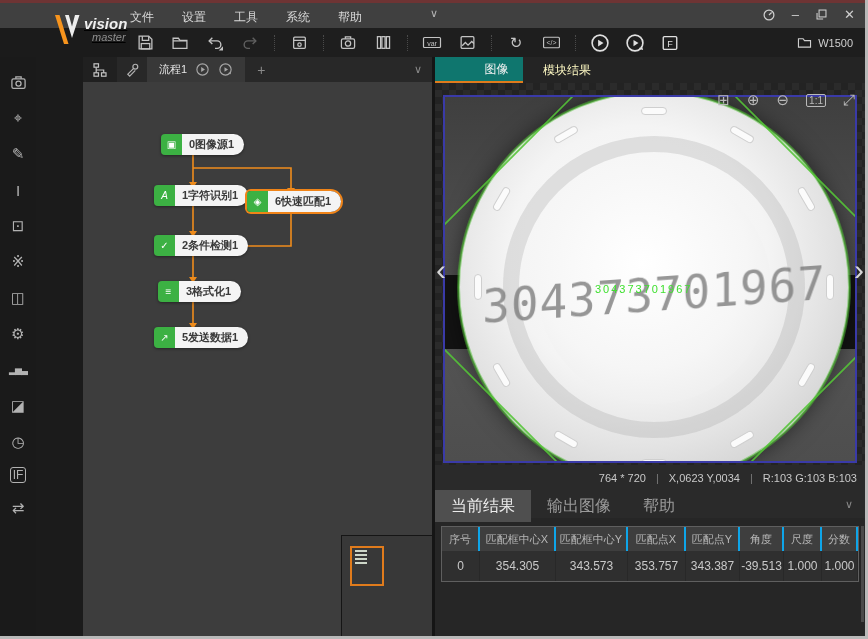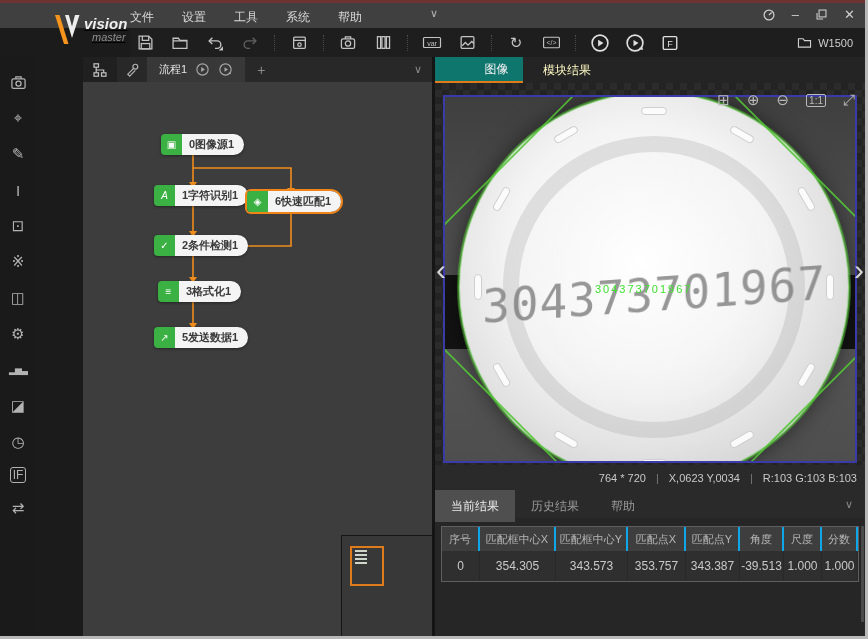--- a/index.html
+++ b/index.html
@@ -107,21 +107,21 @@
               color:#b9b9b9; font-size:15px; }
   .img-tools .one{ font-size:10px; border:1px solid #b9b9b9; border-radius:2px; padding:0 2px; }
   .nav{ position:absolute; top:172px; color:#d6d6d6; font-size:30px; line-height:30px; }
   .nav.l{ left:1px; } .nav.r{ right:1px; }
 
   .statusbar{ height:25px; background:#2a2a2a; display:flex; align-items:center; justify-content:flex-end;
               gap:10px; padding-right:8px; color:#c9c9c9; font-size:11px; }
   .statusbar .sep{ color:#7a7a7a; }
 
   .restabs{ height:28px; background:#2a2a2a; display:flex; align-items:stretch; }
-  .restab{ padding:16px 16px; display:flex; align-items:center; color:#9a9a9a; font-size:12px; }
+  .restab{ padding:16px 16px; display:flex; align-items:center; color:#9a9a9a; font-size:16px; }
   .restab.active{ background:#4f4f4f; color:#ececec; }
   .res-caret{ margin-left:auto; margin-right:12px; color:#8a8a8a; font-size:11px; align-self:center; }
 
   .tablewrap{ flex:1; position:relative; padding:8px 6px 0 6px; }
   .rtable{ width:418px; border:1px solid #5f5f5f; }
   .trow{ display:grid; grid-template-columns:38px 76px 72px 58px 54px 44px 38px 1fr; }
   .trow.head{ background:#3e3e3e; }
   .trow.head .cell{ color:#b8b8b8; font-size:11px; height:24px; border-right:2px solid #0ea5e9; }
   .trow.data{ background:#2f2f2f; }
   .trow.data .cell{ color:#c9c9c9; font-size:12px; height:30px; border-right:1px solid #282828; }
@@ -446,21 +446,21 @@
       <div class="statusbar">
         <span>764 * 720</span>
         <span class="sep">|</span>
         <span>X,0623 Y,0034</span>
         <span class="sep">|</span>
         <span>R:103 G:103 B:103</span>
       </div>
 
       <div class="restabs">
         <span class="restab active">当前结果</span>
-        <span class="restab">历史结果</span>
+        <span class="restab">输出图像</span>
         <span class="restab">帮助</span>
         <span class="res-caret">∨</span>
       </div>
 
       <div class="tablewrap">
         <div class="rtable">
           <div class="trow head">
             <span class="cell">序号</span>
             <span class="cell">匹配框中心X</span>
             <span class="cell">匹配框中心Y</span>

